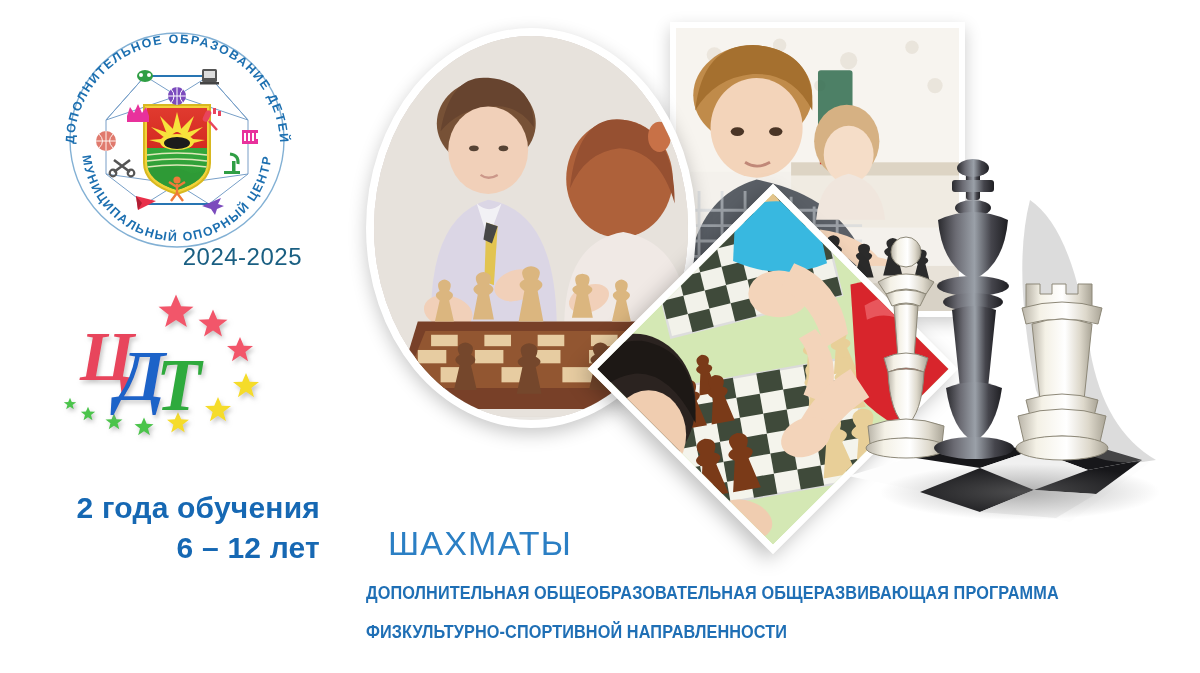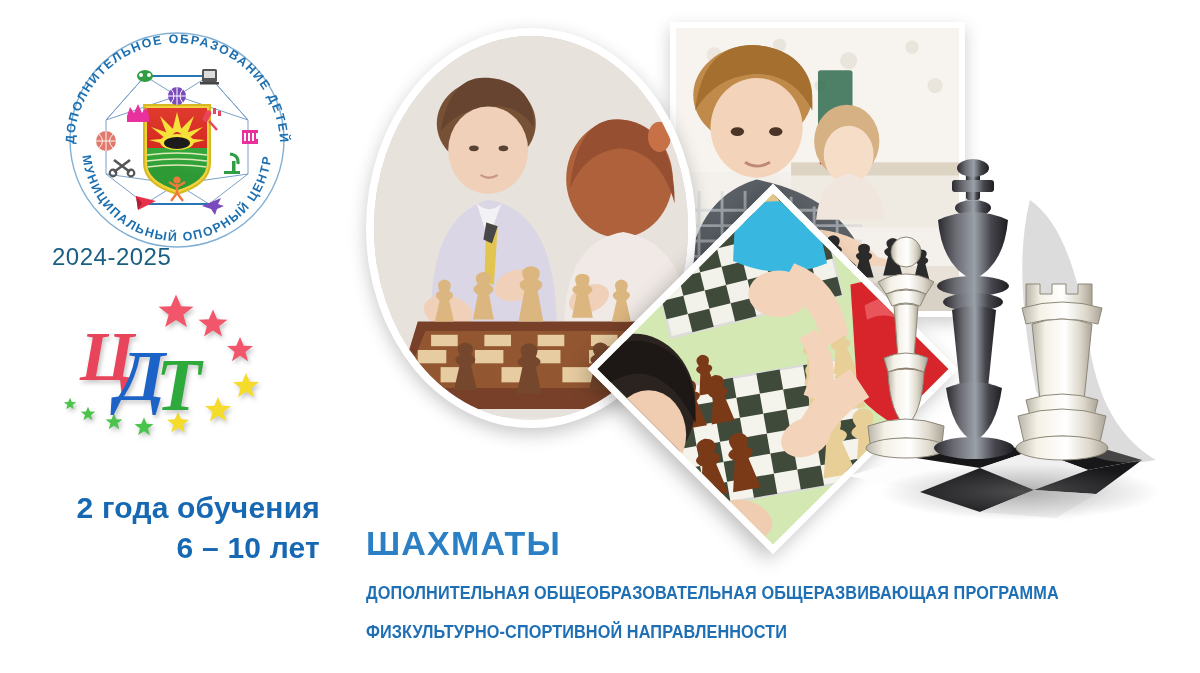--- a/index.html
+++ b/index.html
@@ -5,21 +5,21 @@
   html,body{margin:0;padding:0;background:#fff;}
   body{width:1200px;height:673px;overflow:hidden;position:relative;
        font-family:"Liberation Sans","DejaVu Sans",sans-serif;}
   .stage{position:absolute;inset:0;background:#ffffff;}
 
   
   .mol-logo{position:absolute;left:52px;top:28px;width:250px;height:222px;}
   .mol-logo svg{width:100%;height:100%;display:block;}
 
   .year{position:absolute;left:52px;top:243px;width:250px;
-        text-align:left;font-size:24px;letter-spacing:.5px;
+        text-align:right;font-size:24px;letter-spacing:.5px;
         color:#1a5f82;font-family:"Liberation Sans",sans-serif;}
 
   .cdt-logo{position:absolute;left:58px;top:288px;width:240px;height:160px;}
   .cdt-logo svg{width:100%;height:100%;display:block;}
 
   .lead{position:absolute;left:8px;top:488px;width:312px;
         text-align:right;font-weight:bold;font-size:30px;line-height:1.32;
         color:#1668b3;letter-spacing:.2px;
         text-shadow:0 2px 0 rgba(255,255,255,.9), 0 0 2px rgba(255,255,255,.8);}
   .lead div{white-space:nowrap;}
@@ -42,22 +42,22 @@
       transform:rotate(45deg);border:7px solid #fff;box-sizing:border-box;
       box-shadow:0 8px 20px rgba(0,0,0,.25);z-index:4;}
   .ph-diamond .inner{transform:rotate(-45deg) scale(1.42);transform-origin:center;
       width:100%;height:100%;}
   .ph img,.ph .inner{width:100%;height:100%;display:block;}
 
   .pieces{position:absolute;left:490px;top:140px;width:360px;height:390px;z-index:5;}
   .pieces svg{width:100%;height:100%;display:block;}
 
   
-  .headline{position:absolute;left:366px;top:524px;
-      font-weight:bold;font-size:34px;letter-spacing:1.2px;color:#2b7fc4;
+  .headline{position:absolute;left:388px;top:524px;
+      font-weight:normal;font-size:34px;letter-spacing:1.2px;color:#2b7fc4;
       text-shadow:0 2px 0 #fff,0 0 3px rgba(255,255,255,.9);}
   .subline{position:absolute;left:366px;font-weight:bold;color:#1f6fb5;
       font-size:17.5px;letter-spacing:.1px;transform:scaleX(.93);
       transform-origin:left center;white-space:nowrap;
       text-shadow:0 1px 0 rgba(255,255,255,.9);}
   .sub1{top:583px;}
   .sub2{top:622px;}
 </style>
 </head>
 <body>
@@ -231,21 +231,21 @@
       <g font-family="Liberation Serif, serif" font-style="italic" font-weight="bold" filter="url(#soft)">
         <text x="22" y="92" font-size="70" fill="#e8445c">Ц</text>
         <text x="58" y="112" font-size="72" fill="#1f63c8">Д</text>
         <text x="98" y="122" font-size="74" fill="#2faa3c">Т</text>
       </g>
     </svg>
   </div>
 
   <div class="lead">
     <div>2 года обучения</div>
-    <div>6 – 10 лет</div>
+    <div>6 – 12 лет</div>
   </div>
 
   <div class="collage">
 
     <div class="ph ph-circle">
       <svg viewBox="0 0 330 400" preserveAspectRatio="xMidYMid slice">
         <rect width="330" height="400" fill="#ded8d2"></rect>
         <rect width="330" height="400" fill="#e6e0da"></rect>
 
         <ellipse cx="118" cy="92" rx="52" ry="46" fill="#6d4427"></ellipse>

